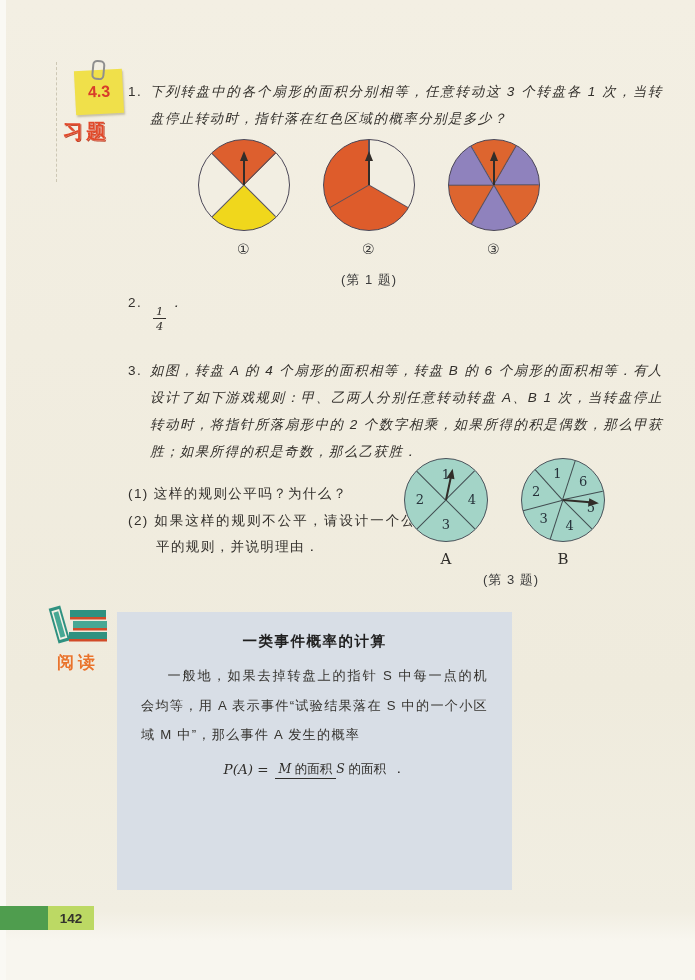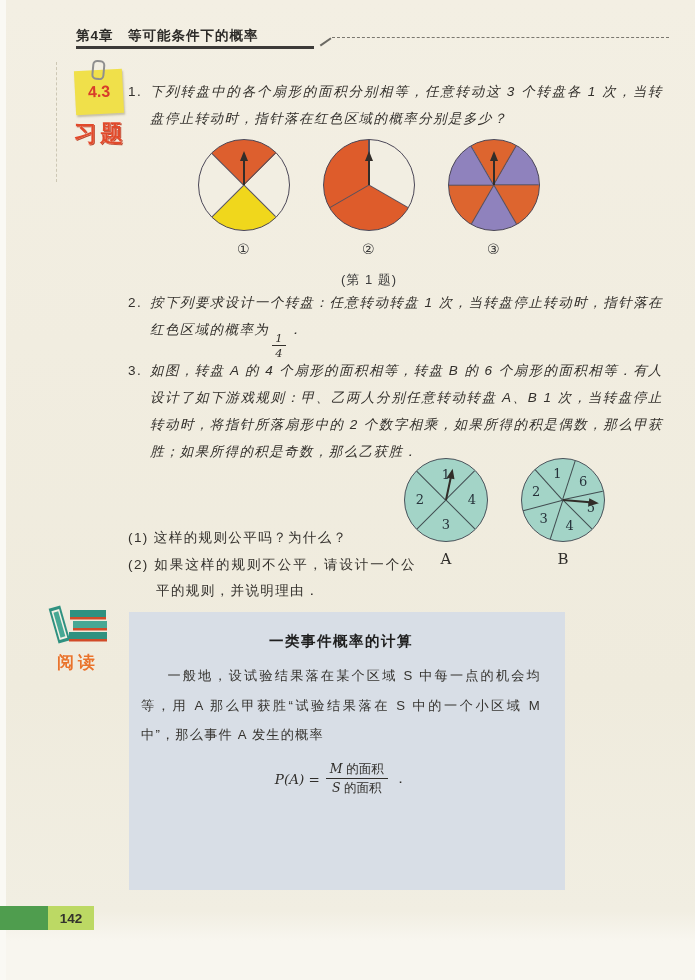--- a/index.html
+++ b/index.html
@@ -11,21 +11,21 @@
   .hdr-text{font-size:13.5px;font-weight:bold;color:#2d2b28;letter-spacing:1px;white-space:nowrap;}
   .hdr-underline{position:absolute;left:0;top:20px;width:238px;height:3px;background:#3c3a38;}
   .hdr-slash{position:absolute;left:243px;top:15px;width:13px;height:1.5px;background:#6b6963;transform:rotate(-35deg);}
   .hdr-dash{position:absolute;left:256px;top:11px;right:0;border-top:1.6px dashed #7a776f;}
   
   .exbadge{position:absolute;top:62px;left:56px;width:92px;height:120px;border-left:1px dashed #cdc7b4;padding-left:6px;}
   .note{position:relative;width:48px;height:44px;margin:8px 0 4px 12px;background:#f0e04a;transform:rotate(-3deg);
         box-shadow:1px 2px 2px rgba(120,110,60,.35);display:flex;align-items:center;justify-content:center;}
   .note-num{color:#d83c2a;font-size:16px;font-weight:bold;}
   .clip{position:absolute;top:-10px;left:18px;width:9px;height:16px;border:2px solid #8f8f8f;border-radius:5px;transform:rotate(8deg);}
-  .exlabel{font-size:23px;font-weight:bold;color:#e14a2b;letter-spacing:3px;margin-left:11px;
+  .exlabel{font-size:20px;font-weight:bold;color:#e14a2b;letter-spacing:3px;margin-left:0;
            text-shadow:0 0 1px #fff,1px 1px 0 #b93a1e;}
   
   .prob{position:absolute;left:128px;width:535px;font-size:13.5px;line-height:27px;letter-spacing:1.4px;text-align:justify;}
   .pnum{position:absolute;left:0;top:0;}
   .pbody{display:block;padding-left:22px;font-style:italic;}
   
   .spinrow{display:flex;gap:33px;margin-left:70px;}
   .spincol{display:flex;flex-direction:column;align-items:center;width:92px;}
   .spinner{position:relative;width:92px;height:92px;border-radius:50%;border:1.6px solid #4b4757;box-sizing:border-box;}
   .s1{background:conic-gradient(from 315deg,#dd5f2e 0 90deg,#f2eee2 90deg 180deg,#f0d71c 180deg 270deg,#f2eee2 270deg 360deg);}
@@ -44,47 +44,40 @@
   
   .ifrac{display:inline-flex;flex-direction:column;vertical-align:-8px;text-align:center;font-size:11.5px;line-height:1.25;margin:0 3px;font-family:"DejaVu Serif",serif;letter-spacing:0;}
   .ifrac .ftop{border-bottom:1.2px solid #33302c;padding:0 3px;}
   
   .fig3{position:absolute;top:458px;left:400px;width:222px;}
   .fig3row{display:flex;gap:33px;padding-left:4px;}
   .fig3col{display:flex;flex-direction:column;align-items:center;width:84px;}
   
   .readbadge{position:absolute;top:602px;left:42px;width:72px;text-align:center;}
   .readlabel{font-size:17px;font-weight:bold;color:#e8742c;letter-spacing:4px;margin-top:1px;text-shadow:0 0 1px #fff;}
-  .readbox{position:absolute;top:612px;left:117px;width:436px;height:278px;background:#d8dee6;box-sizing:border-box;padding:16px 24px 0 12px;margin-left:12px;}
+  .readbox{position:absolute;top:612px;left:117px;width:395px;height:278px;background:#d8dee6;box-sizing:border-box;padding:16px 24px 0 24px;}
   .readtitle{text-align:center;font-size:14.5px;font-weight:bold;color:#1f1f1f;letter-spacing:1.5px;margin:4px 0 10px 0;}
   .readp{font-size:13.2px;line-height:29.5px;letter-spacing:1.2px;text-align:justify;color:#35332f;text-indent:2em;margin:0;}
   .formula{display:flex;justify-content:center;align-items:center;gap:6px;margin-top:10px;font-size:13.5px;color:#2f2d2a;}
   .serifit{font-family:"DejaVu Serif",serif;font-style:italic;}
-  .frac2{display:inline-flex;flex-direction:column;text-align:center;font-size:12.5px;line-height:1.5;}
+  .frac2{display:inline-flex;flex-direction:row;text-align:center;font-size:12.5px;line-height:1.5;}
   .frac2 .ftop{border-bottom:1.2px solid #2f2d2a;padding:0 4px;}
   
   .footer{position:absolute;top:906px;left:0;height:24px;display:flex;}
   .fgreen{width:48px;height:100%;background:#4f9d4e;}
   .flight{width:46px;height:100%;background:#bcd964;display:flex;align-items:center;justify-content:center;
           font-size:13.5px;font-weight:bold;color:#33322c;}
   .edge-strip{position:absolute;left:0;top:0;width:6px;height:100%;background:#faf9f4;}
 </style>
 </head>
 <body>
 
 <div class="page">
   <div class="edge-strip"></div>
 
-  <div class="hdr">
-    <span class="hdr-text">第4章</span>
-    <span class="hdr-text" style="margin-left:10px;">等可能条件下的概率</span>
-    <div class="hdr-underline"></div>
-    <div class="hdr-slash"></div>
-    <div class="hdr-dash"></div>
-  </div>
 
   <div class="exbadge">
     <div class="note">
       <div class="clip"></div>
       <span class="note-num">4.3</span>
     </div>
     <div class="exlabel">习题</div>
   </div>
 
   <div class="prob" style="top:78px;">
@@ -124,32 +117,32 @@
           <span class="arrow"></span>
         </div>
         <span class="spin-label">③</span>
       </div>
     </div>
     <div class="fig-caption fig1cap">(第 1 题)</div>
   </div>
 
   <div class="prob" style="top:289px;">
     <span class="pnum">2.</span>
-    <span class="pbody"><span>按下列要求设计一个转盘：任意转动转盘 1 次，当转盘停止转动时，指针落在红色区域的概率为</span><span class="ifrac">
+    <span class="pbody"><span class="ifrac">
           <span class="ftop">1</span>
           <span>4</span>
         </span><span>．</span></span>
   </div>
 
   <div class="prob" style="top:357px;">
     <span class="pnum">3.</span>
     <span class="pbody">如图，转盘 A 的 4 个扇形的面积相等，转盘 B 的 6 个扇形的面积相等．有人设计了如下游戏规则：甲、乙两人分别任意转动转盘 A、B 1 次，当转盘停止转动时，将指针所落扇形中的 2 个数字相乘，如果所得的积是偶数，那么甲获胜；如果所得的积是奇数，那么乙获胜．</span>
   </div>
 
-  <div class="prob" style="top:481px;width:288px;line-height:26.5px;margin-top:44px;">
+  <div class="prob" style="top:481px;width:288px;line-height:26.5px;">
     <div>(1) 这样的规则公平吗？为什么？</div>
     <div style="padding-left:28px;text-indent:-28px;">(2) 如果这样的规则不公平，请设计一个公平的规则，并说明理由．</div>
   </div>
 
   <div class="fig3">
     <div class="fig3row">
       <div class="fig3col">
         <div class="spinner tealspin">
           <i class="ln" style="transform:rotate(45deg)"></i>
             <i class="ln" style="transform:rotate(135deg)"></i>
@@ -175,20 +168,21 @@
           <span class="num" style="transform:rotate(287deg) translateY(-28px) rotate(-287deg);">2</span>
           <span class="num" style="transform:rotate(226deg) translateY(-27px) rotate(-226deg);">3</span>
           <span class="num" style="transform:rotate(166deg) translateY(-27px) rotate(-166deg);">4</span>
           <span class="num" style="transform:rotate(106deg) translateY(-29px) rotate(-106deg);">5</span>
           <span class="num" style="transform:rotate(48deg) translateY(-27px) rotate(-48deg);">6</span>
           <span class="arrow" style="height:27px;transform:rotate(95deg);"></span>
         </div>
         <span class="ab-label">B</span>
       </div>
     </div>
+    <div class="fig-caption">(第 3 题)</div>
   </div>
 
   <div class="readbadge">
     <svg width="64" height="44" viewBox="0 0 64 44">
       <g transform="rotate(-16 16 28)">
         <rect x="9" y="4" width="12" height="36" fill="#2f9180"></rect>
         <rect x="11" y="7" width="8" height="30" fill="#f5f2e6"></rect>
         <rect x="12.5" y="9" width="5" height="26" fill="#47a894"></rect>
       </g>
       <rect x="24" y="8" width="36" height="9" fill="#2f9180"></rect>
@@ -196,21 +190,21 @@
       <rect x="27" y="19" width="34" height="9" fill="#47a894"></rect>
       <rect x="27" y="26" width="34" height="2.5" fill="#d14b28"></rect>
       <rect x="23" y="30" width="38" height="9" fill="#2f9180"></rect>
       <rect x="23" y="37" width="38" height="2.5" fill="#d14b28"></rect>
     </svg>
     <div class="readlabel">阅读</div>
   </div>
 
   <div class="readbox">
     <div class="readtitle">一类事件概率的计算</div>
-    <p class="readp">一般地，设试验结果落在某个区域 S 中每一点的机会均等，用 A 那么甲获胜“试验结果落在 S 中的一个小区域 M 中”，那么事件 A 发生的概率</p>
+    <p class="readp">一般地，如果去掉转盘上的指针 S 中每一点的机会均等，用 A 表示事件“试验结果落在 S 中的一个小区域 M 中”，那么事件 A 发生的概率</p>
     <div class="formula">
       <span class="serifit">P(A) =</span>
       <span class="frac2">
         <span class="ftop"><i class="serifit">M</i> <span>的面积</span></span>
         <span><i class="serifit">S</i> <span>的面积</span></span>
       </span>
       <span>．</span>
     </div>
   </div>
 

